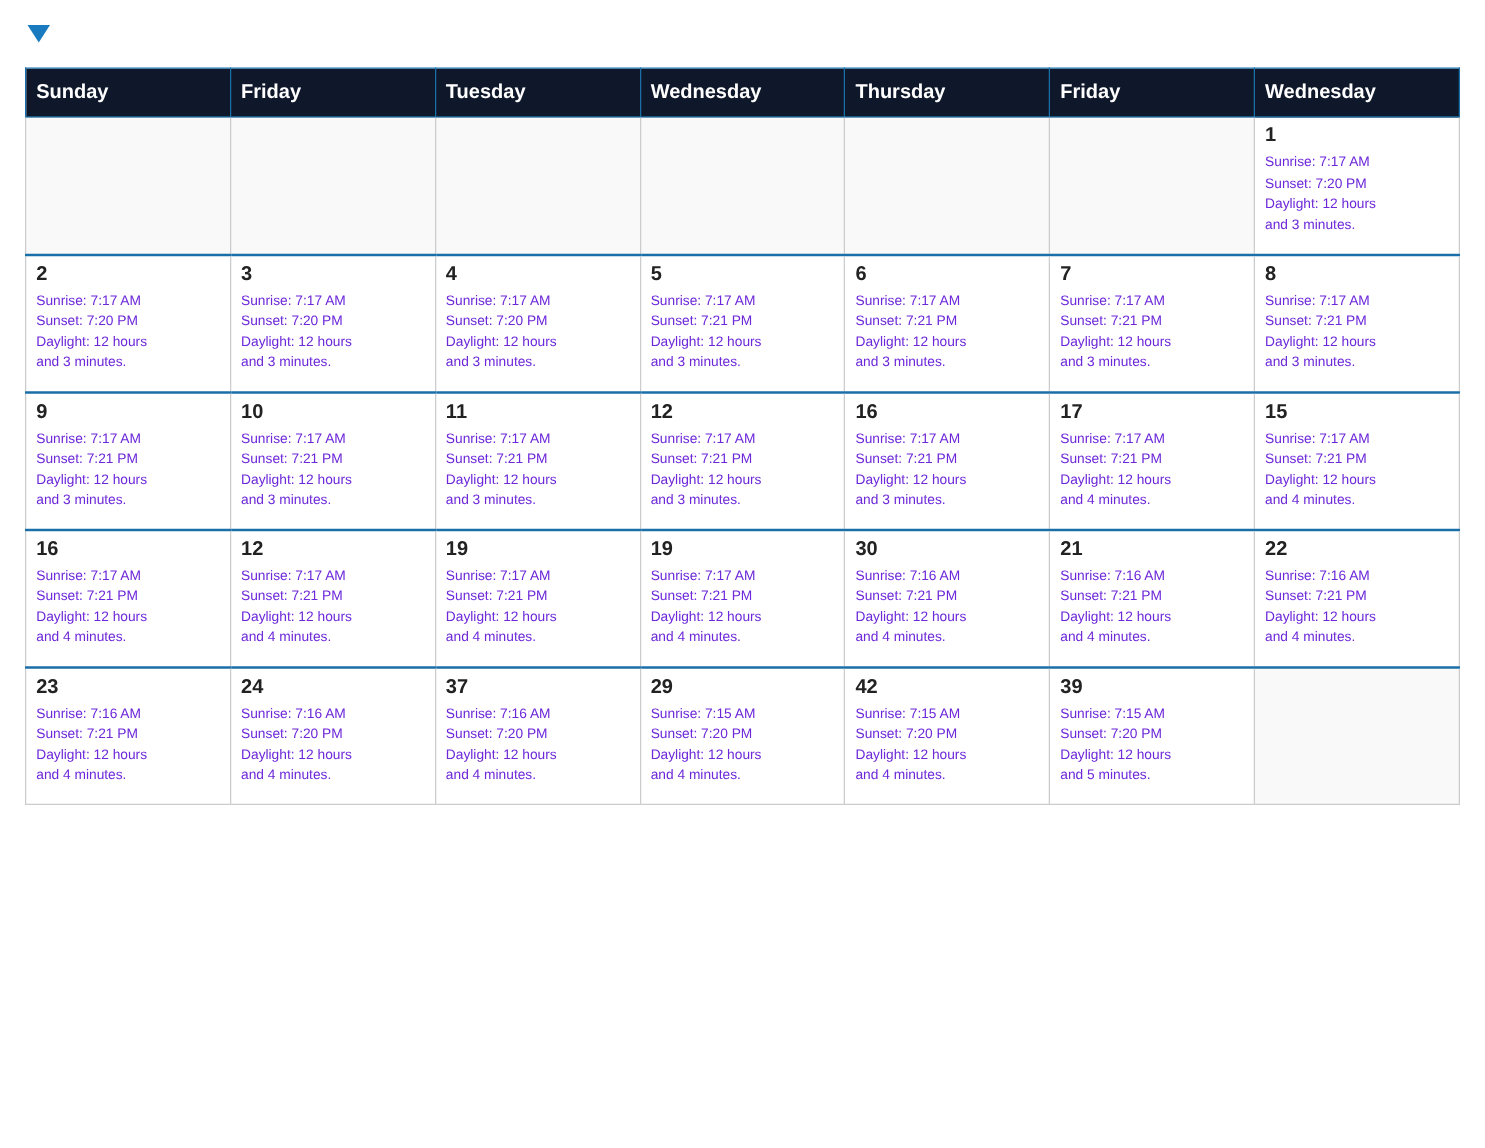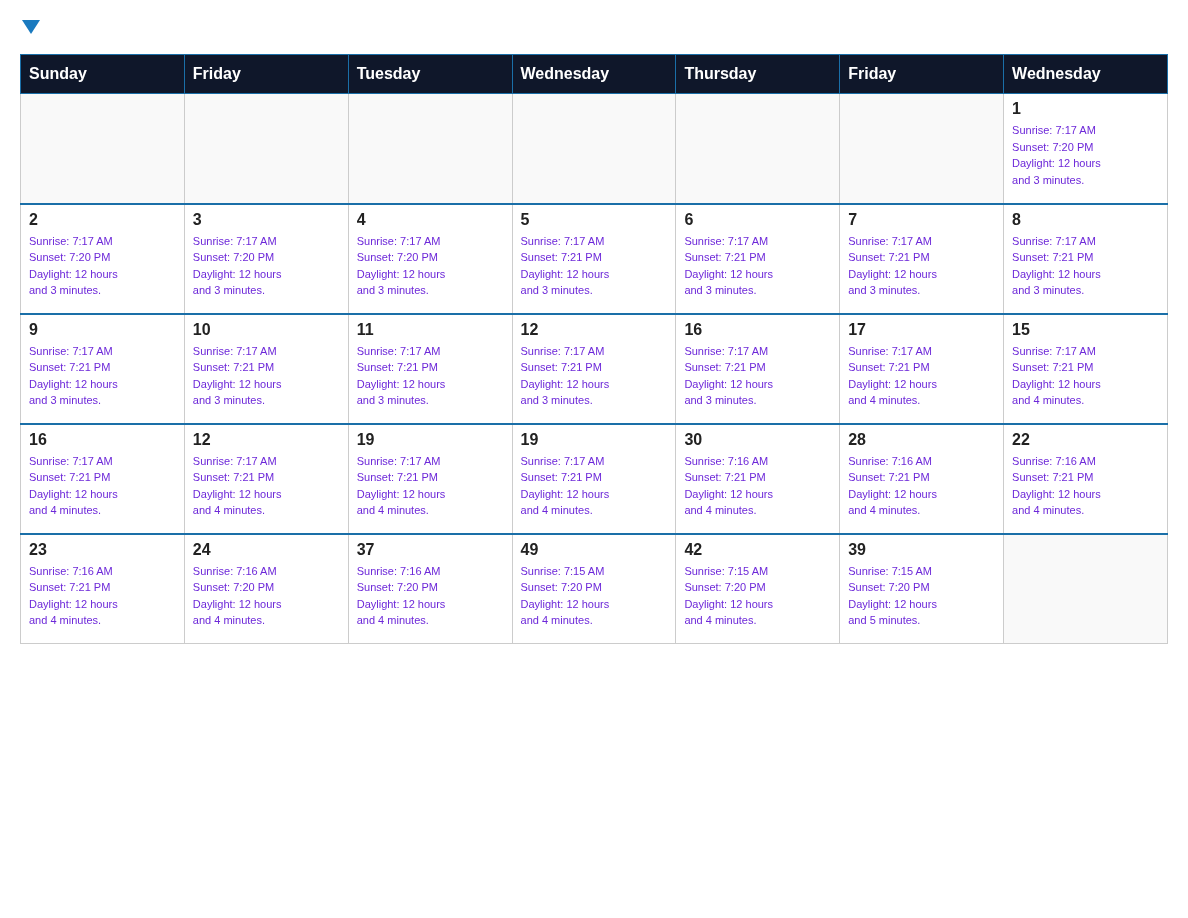--- a/index.html
+++ b/index.html
@@ -280,21 +280,21 @@
 and 4 minutes.</div>
         </td>
         <td>
           <div class="day-number">30</div>
           <div class="day-info" style="white-space: pre-line;">Sunrise: 7:16 AM
 Sunset: 7:21 PM
 Daylight: 12 hours
 and 4 minutes.</div>
         </td>
         <td>
-          <div class="day-number">28</div>
+          <div class="day-number">21</div>
           <div class="day-info" style="white-space: pre-line;">Sunrise: 7:16 AM
 Sunset: 7:21 PM
 Daylight: 12 hours
 and 4 minutes.</div>
         </td>
         <td>
           <div class="day-number">22</div>
           <div class="day-info" style="white-space: pre-line;">Sunrise: 7:16 AM
 Sunset: 7:21 PM
 Daylight: 12 hours
@@ -317,21 +317,21 @@
 and 4 minutes.</div>
         </td>
         <td>
           <div class="day-number">37</div>
           <div class="day-info" style="white-space: pre-line;">Sunrise: 7:16 AM
 Sunset: 7:20 PM
 Daylight: 12 hours
 and 4 minutes.</div>
         </td>
         <td>
-          <div class="day-number">49</div>
+          <div class="day-number">29</div>
           <div class="day-info" style="white-space: pre-line;">Sunrise: 7:15 AM
 Sunset: 7:20 PM
 Daylight: 12 hours
 and 4 minutes.</div>
         </td>
         <td>
           <div class="day-number">42</div>
           <div class="day-info" style="white-space: pre-line;">Sunrise: 7:15 AM
 Sunset: 7:20 PM
 Daylight: 12 hours

